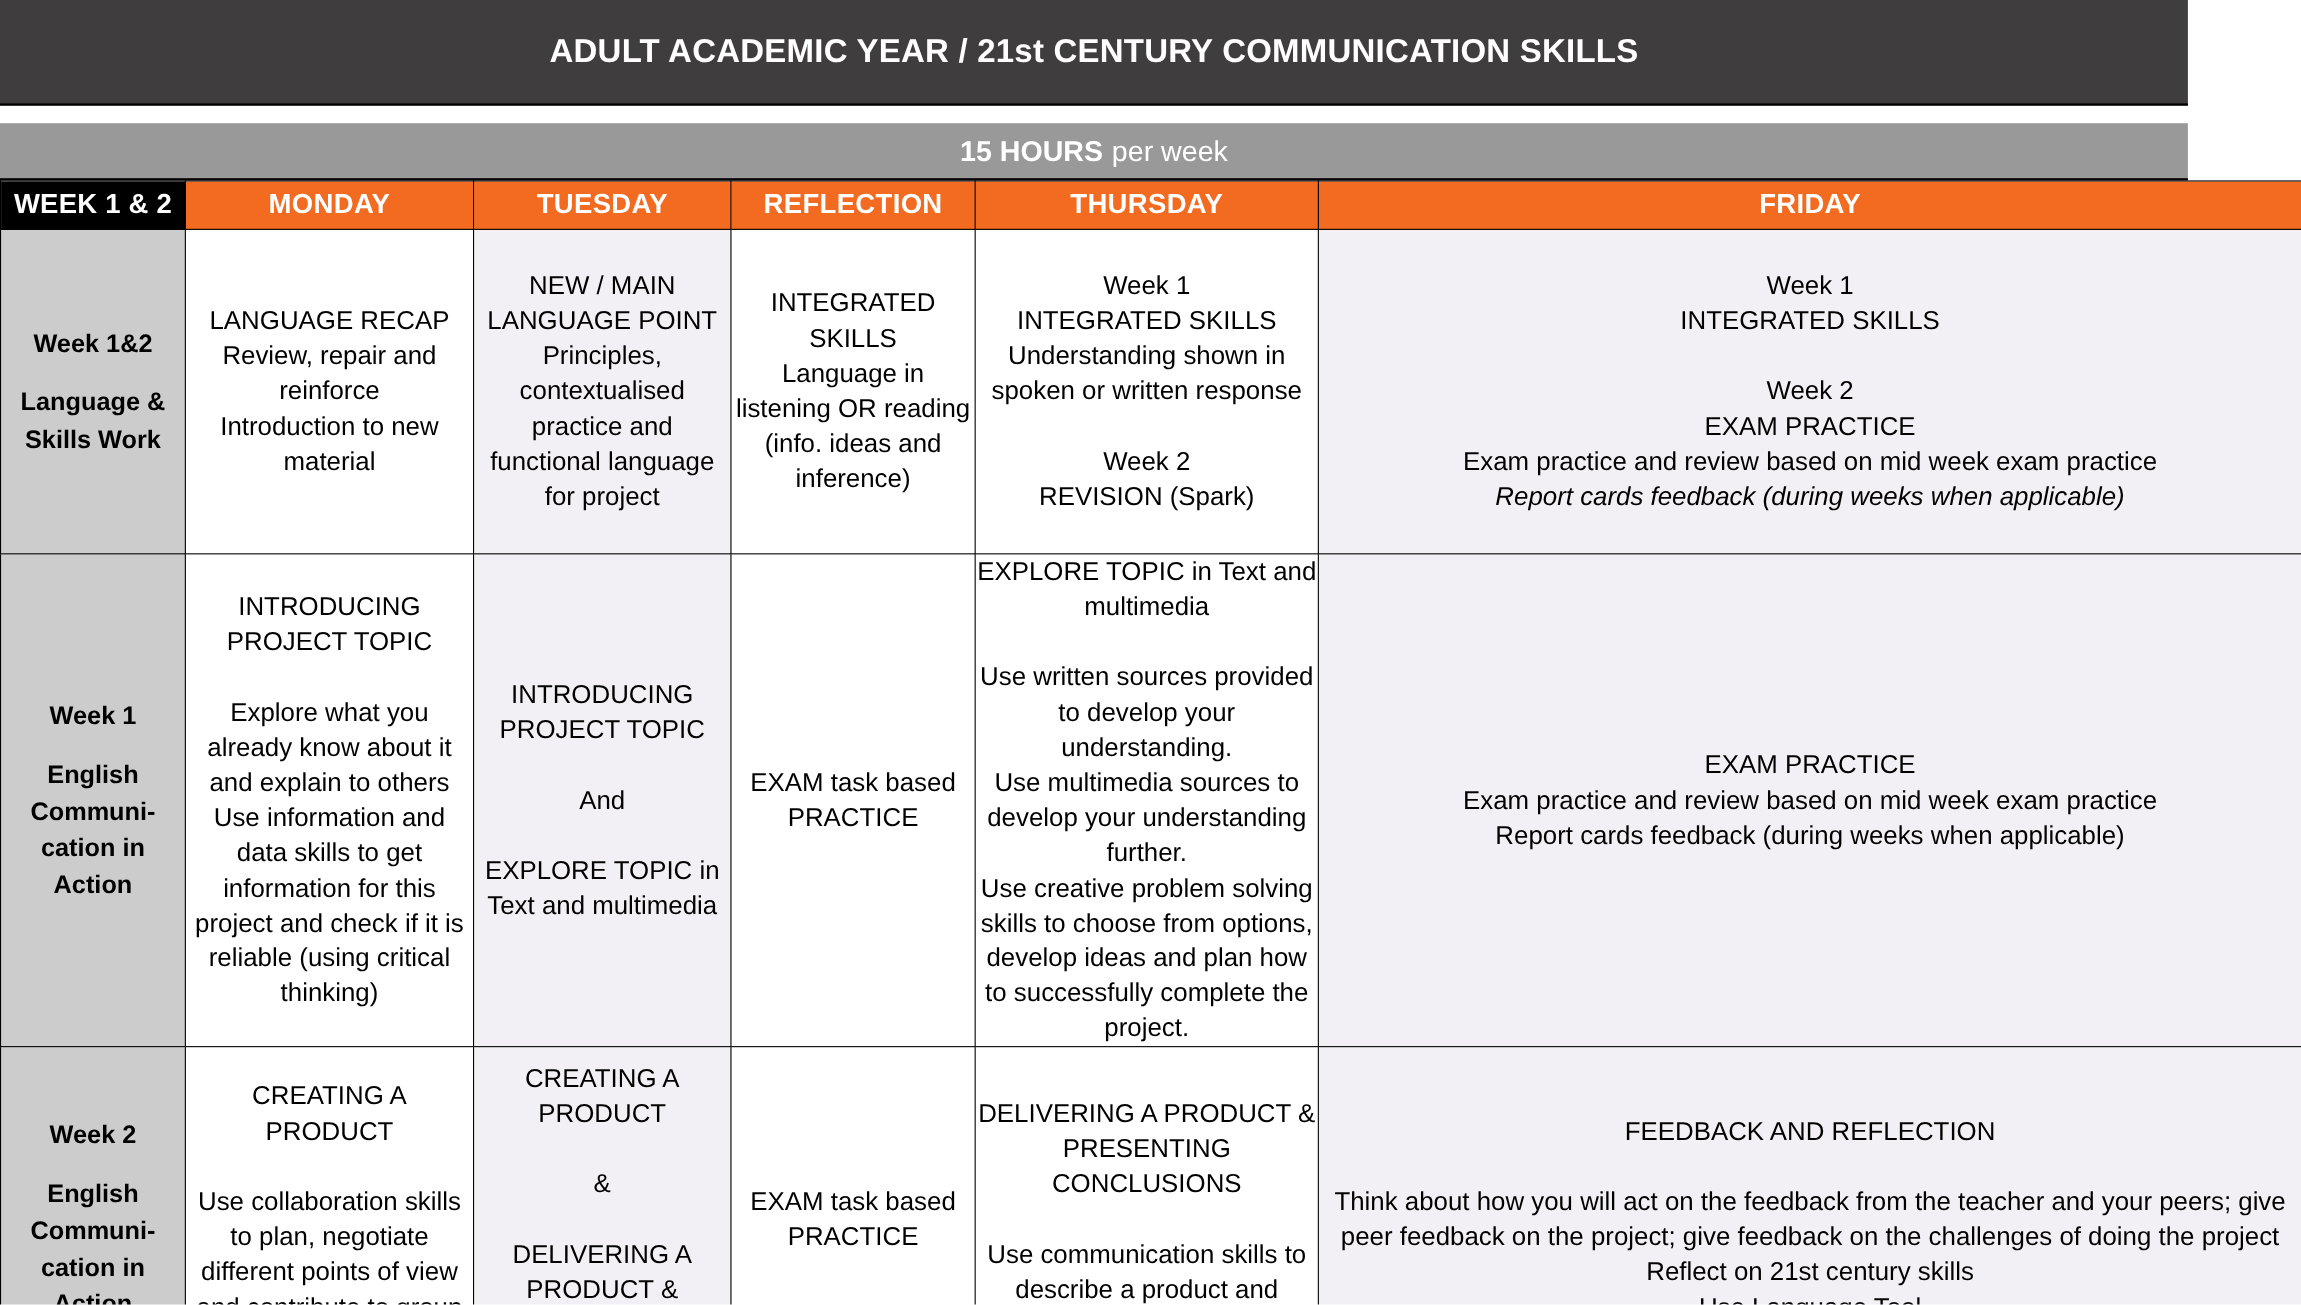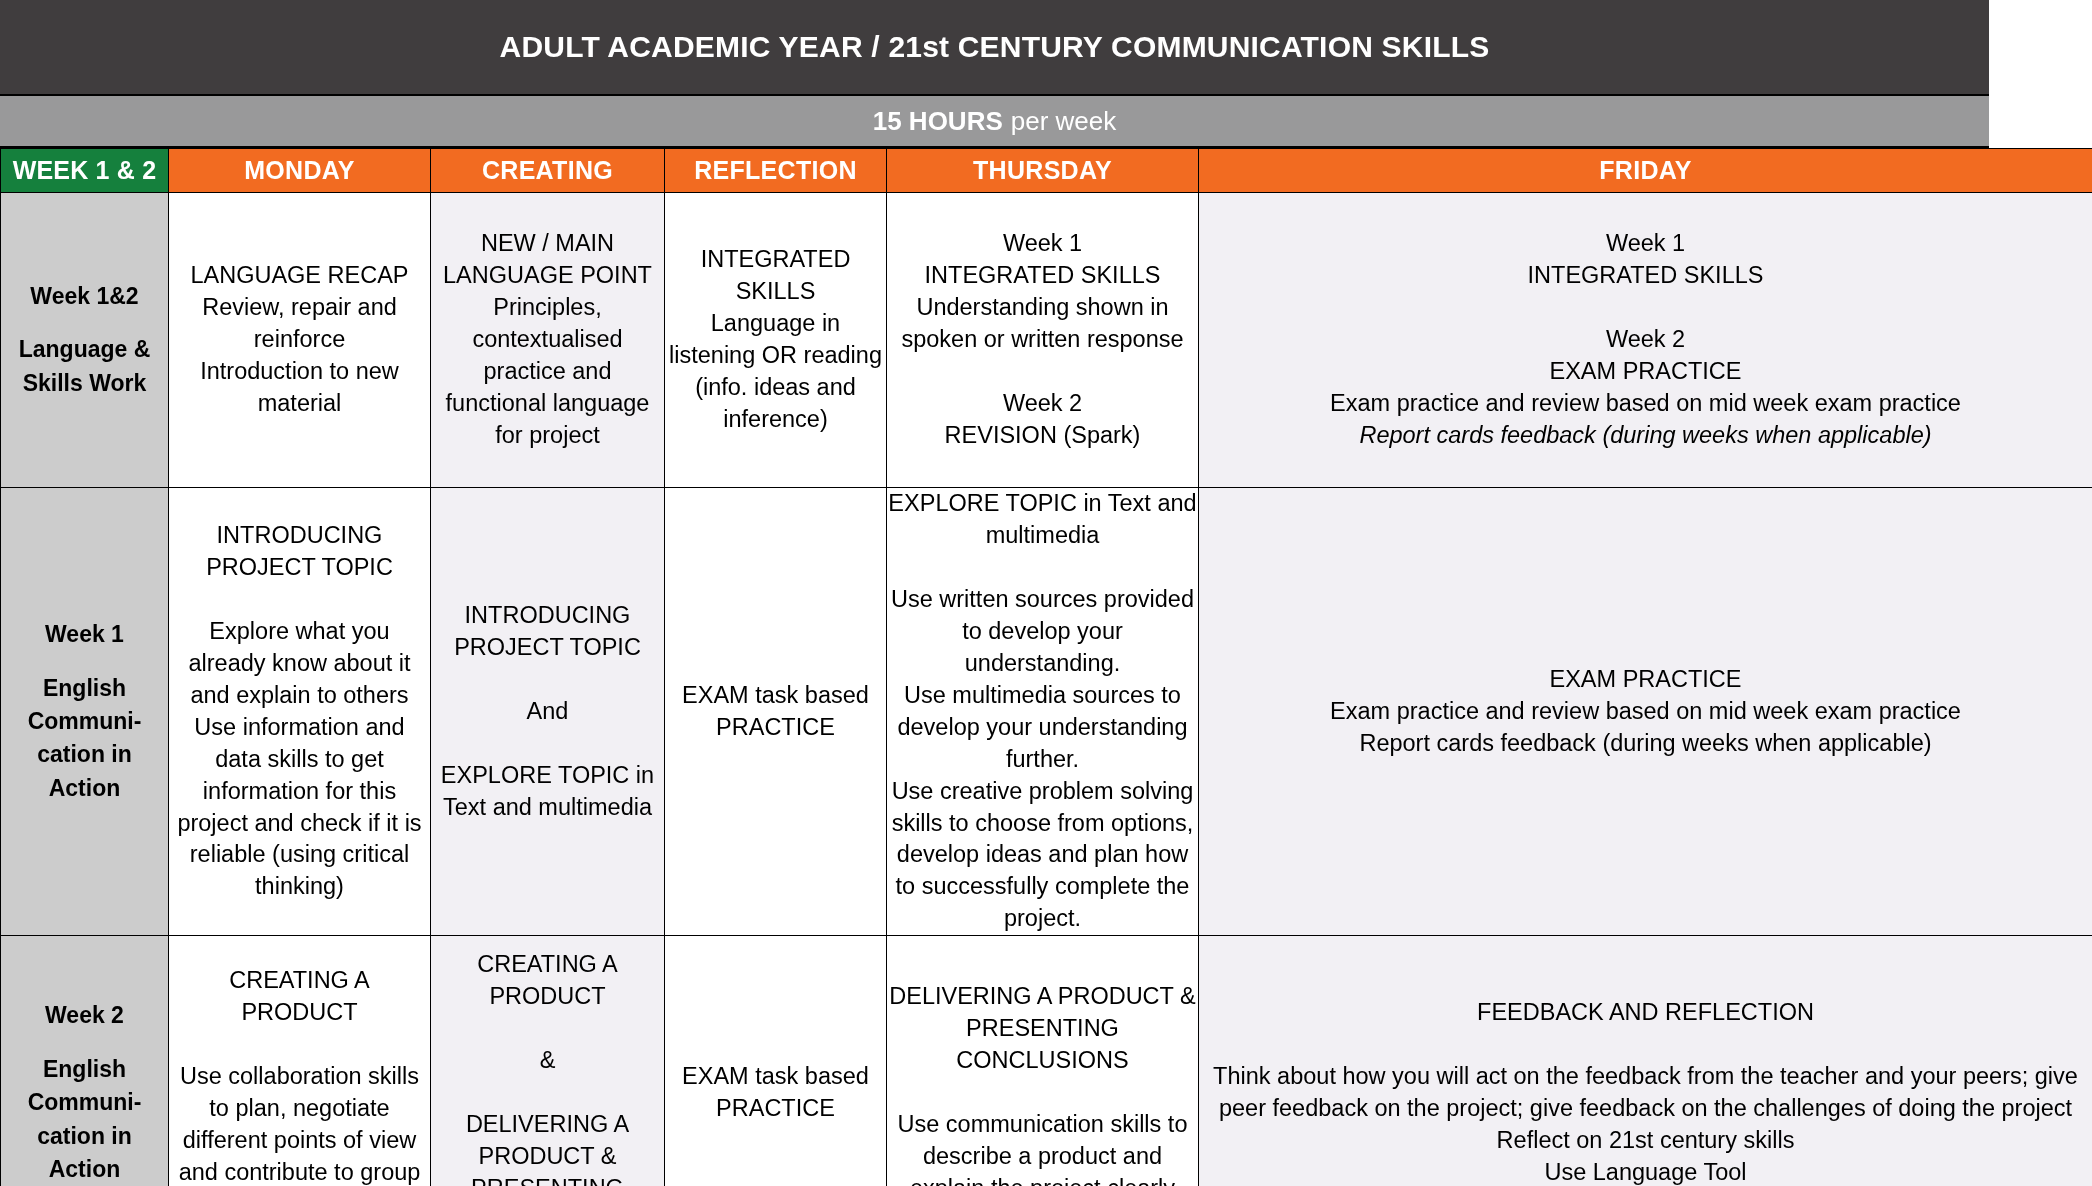--- a/index.html
+++ b/index.html
@@ -55,20 +55,21 @@
   .hours-band {
     height: 52px;
     background: #99999A;
     color: #ffffff;
     display: flex;
     align-items: center;
     justify-content: center;
     box-sizing: border-box;
     border-bottom: 2px solid #000000;
     font-size: 26px;
+    margin-top: 16px;
   }
   .hours-strong { font-weight: bold; }
   .hours-rest { font-weight: normal; margin-left: 8px; }
 
   
   table.schedule {
     width: 2092px;
     border-collapse: collapse;
     table-layout: fixed;
   }
@@ -82,21 +83,21 @@
   table.schedule th,
   table.schedule td {
     border: 1px solid #000000;
     padding: 0;
     vertical-align: middle;
     box-sizing: border-box;
   }
 
   
   th.hdr-week {
-    background: #15803d;
+    background: #000000;
     color: #ffffff;
     font-size: 25px;
     font-weight: bold;
     height: 44px;
     text-align: center;
     letter-spacing: 0.2px;
   }
   th.hdr-day {
     background: #F26B21;
     color: #ffffff;
@@ -161,21 +162,21 @@
         <col class="c-mon">
         <col class="c-tue">
       <col class="c-wed">
         <col class="c-thu">
         <col class="c-fri">
     </colgroup>
     <thead>
       <tr>
         <th class="hdr-week">WEEK 1 &amp; 2</th>
         <th class="hdr-day">MONDAY</th>
-        <th class="hdr-day">CREATING</th>
+        <th class="hdr-day">TUESDAY</th>
         <th class="hdr-day">REFLECTION</th>
         <th class="hdr-day">THURSDAY</th>
         <th class="hdr-day">FRIDAY</th>
       </tr>
     </thead>
     <tbody>
 
       <tr class="r1">
         <td class="week-label va-mid">
           <span>Week 1&amp;2</span>

